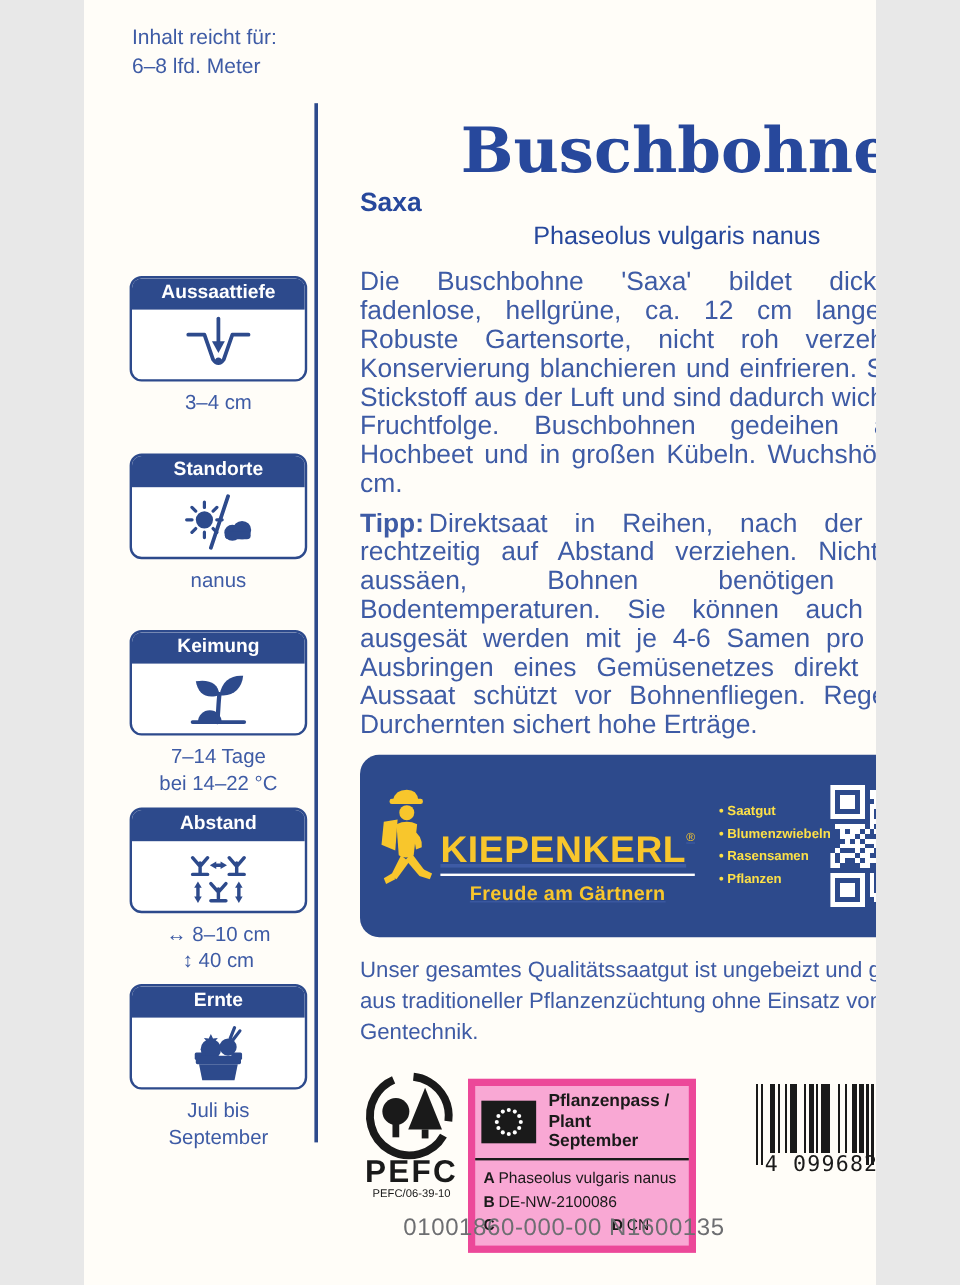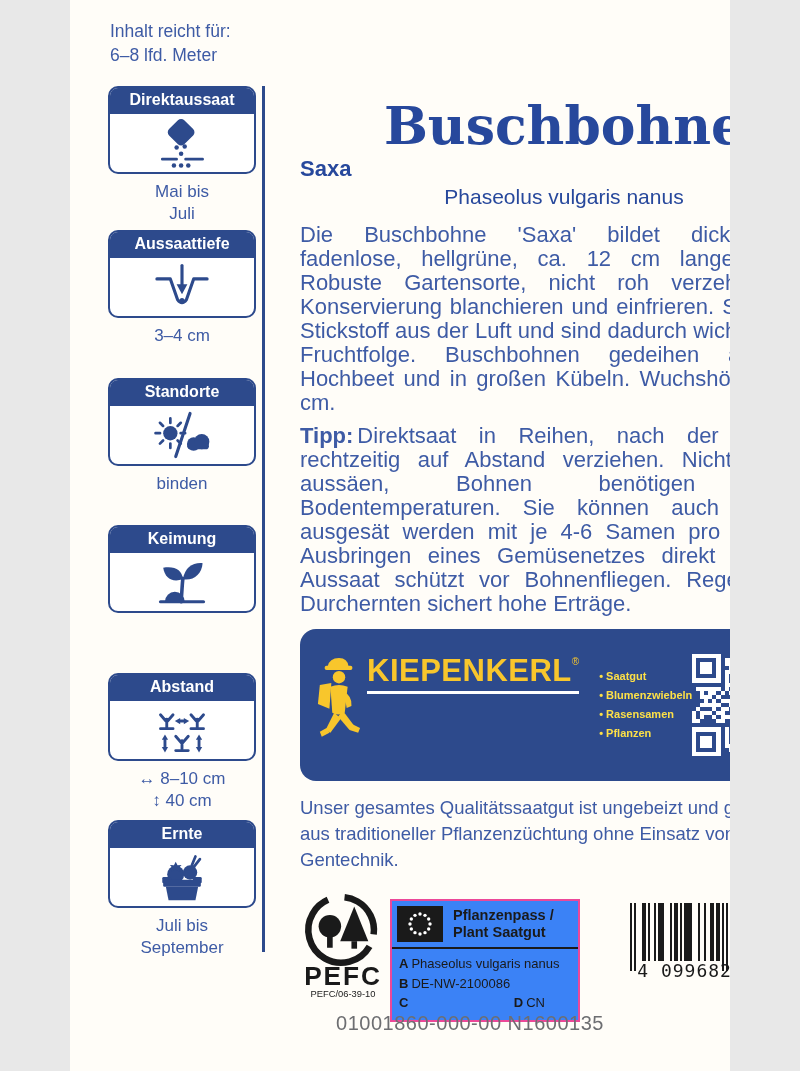--- a/index.html
+++ b/index.html
@@ -22,42 +22,42 @@
   
   .main { position:absolute; left:230px; top:96px; width:528px; }
   .title { font-family:"DejaVu Serif", serif; font-weight:bold; font-size:52px; line-height:60px; color:var(--title-blue); text-align:center; }
   .variety { text-align:left; font-size:22px; font-weight:bold; color:var(--title-blue); }
   .botanical { margin-top:3px; text-align:center; font-size:21px; color:var(--title-blue); }
   .desc { margin-top:14px; font-size:22px; line-height:24px; text-align:justify; color:var(--text-blue); }
   .tip { margin-top:9px; }
   .tip b { margin-right:4px; }
   
   .banner { margin-top:13px; height:152px; background:var(--primary-blue); border-radius:16px; display:flex; align-items:center; padding:0 18px 0 16px; }
-  .brand { display:flex; align-items:flex-start; }
+  .brand { display:flex; align-items:flex-end;text-decoration:underline; }
   .man { width:46px; height:100px; flex:none; color:var(--brand-yellow); }
   .brand-text { margin-left:5px; }
   .brand-row { display:flex; align-items:flex-start; }
   .brand-name { font-size:31px; font-weight:bold; color:var(--brand-yellow); letter-spacing:0.5px; line-height:1; }
   .reg { font-size:10px; color:var(--brand-yellow); margin-top:1px; }
   .brand-line { height:2.5px; background:#fff; margin-top:5px; }
   .slogan { margin-top:6px; text-align:center; font-size:16.5px; font-weight:bold; color:var(--brand-yellow); letter-spacing:0.3px; }
   .products { margin-left:20px; list-style:none; }
   .products li { color:#fde047; font-weight:bold; font-size:11px; line-height:19px; white-space:nowrap; }
   .products li::before { content:"• "; }
   .qr-block { margin-left:auto; display:flex; flex-direction:row; align-items:center; }
   .qr-block svg { width:102px; height:102px; }
   .website { margin-top:5px; color:#fff; font-weight:bold; font-size:14.5px; }
   
   .quality { margin-top:14px; font-size:18.5px; line-height:26px; color:var(--text-blue); }
   .distrib { margin-top:20px; font-size:17px; line-height:23px; color:var(--text-blue); }
   
   .footer-row { position:relative; margin-top:14px; height:120px; }
   .pefc { position:absolute; left:-2px; top:0; width:90px; height:114px; }
   .pefc text { font-family:"Liberation Sans", sans-serif; }
-  .passport { position:absolute; left:90px; top:12px; width:190px; border:2px solid #ec4899; background:#3b82f6; color:#1a1a1a; }
+  .passport { position:absolute; left:90px; top:12px; width:190px; border:6px solid #ec4899; background:#f9a8d4; color:#1a1a1a; }
   .pp-head { display:flex; align-items:center; border-bottom:2px solid #1a1a1a; padding:5px; }
   .eu-flag { width:46px; height:36px; flex:none; }
   .pp-title { margin-left:10px; font-weight:bold; font-size:14.5px; line-height:1.15; }
   .pp-body { padding:5px 7px 7px; font-size:13px; line-height:1.5; }
   .pp-row b { margin-right:3px; }
   .pp-cd { display:flex; }
   .pp-d { margin-left:auto; margin-right:26px; }
   .barcode-block { position:absolute; left:325px; top:16px; width:202px; }
   .barcode-block svg { display:block; width:202px; height:70px; }
   .bc-digits { font-family:"DejaVu Sans Mono", monospace; font-size:18px; letter-spacing:1px; color:#1a1a1a; margin-top:-13px; text-align:center; }
@@ -66,41 +66,20 @@
 </head>
 <body>
 
 <div class="page">
 
   <div class="note">
     <div>Inhalt reicht für:</div>
     <div>6–8 lfd. Meter</div>
   </div>
 
-  <div class="sgroup" style="top:86px">
-    <div class="sbox">
-      <div class="sbox-head">Direktaussaat</div>
-      <div class="sbox-icon">
-        <svg viewBox="0 0 64 58">
-          <rect x="19" y="5" width="24" height="24" rx="5" transform="rotate(45 31 17)" fill="currentColor"></rect>
-          <circle cx="26" cy="34" r="2.5" fill="currentColor"></circle>
-            <circle cx="35" cy="33" r="2.5" fill="currentColor"></circle>
-            <circle cx="31" cy="41" r="2.5" fill="currentColor"></circle>
-          <path d="M10 47 H26 M36 47 H55" stroke="currentColor" stroke-width="3" stroke-linecap="round" fill="none"></path>
-          <circle cx="23" cy="54" r="2.5" fill="currentColor"></circle>
-            <circle cx="31" cy="54" r="2.5" fill="currentColor"></circle>
-            <circle cx="39" cy="54" r="2.5" fill="currentColor"></circle>
-        </svg>
-      </div>
-    </div>
-    <div class="scap">
-      <div>Mai bis</div>
-        <div>Juli</div>
-    </div>
-  </div>
 
   <div class="sgroup" style="top:230px">
     <div class="sbox">
       <div class="sbox-head">Aussaattiefe</div>
       <div class="sbox-icon">
         <svg viewBox="0 0 64 58">
           <path d="M4 20 H19 L27 43 Q32 50 37 43 L45 20 H60" fill="none" stroke="currentColor" stroke-width="3.5" stroke-linecap="round" stroke-linejoin="round"></path>
           <path d="M32 5 V27" fill="none" stroke="currentColor" stroke-width="3.5" stroke-linecap="round"></path>
           <polygon points="32,37 26,26 38,26" fill="currentColor"></polygon>
           <circle cx="32" cy="44" r="2.8" fill="currentColor"></circle>
@@ -121,37 +100,41 @@
           <path d="M19 15.5 V10.5 M19 38.5 V43.5 M7.5 27 H2.5 M30.5 27 H35.5 M27.1 18.9 L30.6 15.4 M10.9 18.9 L7.4 15.4 M27.1 35.1 L30.6 38.6 M10.9 35.1 L7.4 38.6" stroke="currentColor" stroke-width="3" stroke-linecap="round" fill="none"></path>
           <circle cx="19" cy="27" r="8" fill="currentColor"></circle>
           <path d="M41 5 L25 53" stroke="currentColor" stroke-width="3.5" stroke-linecap="round" fill="none"></path>
           <circle cx="45" cy="39" r="7.5" fill="currentColor"></circle>
             <circle cx="54" cy="36.5" r="8.5" fill="currentColor"></circle>
           <rect x="38" y="38" width="24" height="7" rx="3.5" fill="currentColor"></rect>
         </svg>
       </div>
     </div>
     <div class="scap">
-      <div>binden</div>
+      <div>nanus</div>
         <div></div>
     </div>
   </div>
 
   <div class="sgroup" style="top:525px">
     <div class="sbox">
       <div class="sbox-head">Keimung</div>
       <div class="sbox-icon">
         <svg viewBox="0 0 64 58">
           <path d="M8 51 H56" stroke="currentColor" stroke-width="3.5" stroke-linecap="round" fill="none"></path>
           <path d="M13 51 a11 11 0 0 1 22 0 z" fill="currentColor"></path>
           <path d="M31 51 C32 40 32 33 33 25" stroke="currentColor" stroke-width="4" stroke-linecap="round" fill="none"></path>
           <path d="M33 26 C20 30 13 24 11 13 C24 11 32 15 33 26 z" fill="currentColor"></path>
           <path d="M33 26 C35 13 44 7 55 8 C54 20 45 28 33 26 z" fill="currentColor"></path>
         </svg>
       </div>
+    </div>
+    <div class="scap">
+      <div>7–14 Tage</div>
+        <div>bei 14–22 °C</div>
     </div>
   </div>
 
   <div class="sgroup" style="top:673px">
     <div class="sbox">
       <div class="sbox-head">Abstand</div>
       <div class="sbox-icon">
         <svg viewBox="0 0 64 58">
           <g stroke="currentColor" stroke-width="3.2" stroke-linecap="round" fill="none">
             <path d="M15 26 V17 M15 20 L8 12 M15 20 L22 12 M8 27.5 H22"></path>
@@ -226,20 +209,21 @@
             <path d="M38 72 L46 76 L44 81 L35 78 Z"></path>
             <path d="M11 76 L4 80 L6 85 L14 81 Z"></path>
           </g>
         </svg>
         <div class="brand-text">
           <div class="brand-row">
             <span class="brand-name">KIEPENKERL</span>
             <span class="reg">®</span>
           </div>
           <div class="brand-line"></div>
+          <div class="slogan">Freude am Gärtnern</div>
         </div>
       </div>
       <ul class="products">
         <li>Saatgut</li>
         <li>Blumenzwiebeln</li>
         <li>Rasensamen</li>
         <li>Pflanzen</li>
       </ul>
       <div class="qr-block">
         <svg viewBox="0 0 25 25" shape-rendering="crispEdges">
@@ -509,21 +493,21 @@
               <circle cx="13" cy="18" r="1.7"></circle>
                 <circle cx="14.34" cy="13" r="1.7"></circle>
                 <circle cx="18" cy="9.34" r="1.7"></circle>
               <circle cx="23" cy="8" r="1.7"></circle>
                 <circle cx="28" cy="9.34" r="1.7"></circle>
                 <circle cx="31.66" cy="13" r="1.7"></circle>
             </g>
           </svg>
           <div class="pp-title">
             <div>Pflanzenpass /</div>
-            <div>Plant Saatgut</div>
+            <div>Plant September</div>
           </div>
         </div>
         <div class="pp-body">
           <div class="pp-row"><b>A</b><span>Phaseolus vulgaris nanus</span></div>
           <div class="pp-row"><b>B</b><span>DE-NW-2100086</span></div>
           <div class="pp-row pp-cd">
             <span><b>C</b><span></span></span>
             <span class="pp-d"><b>D</b><span>CN</span></span>
           </div>
         </div>

